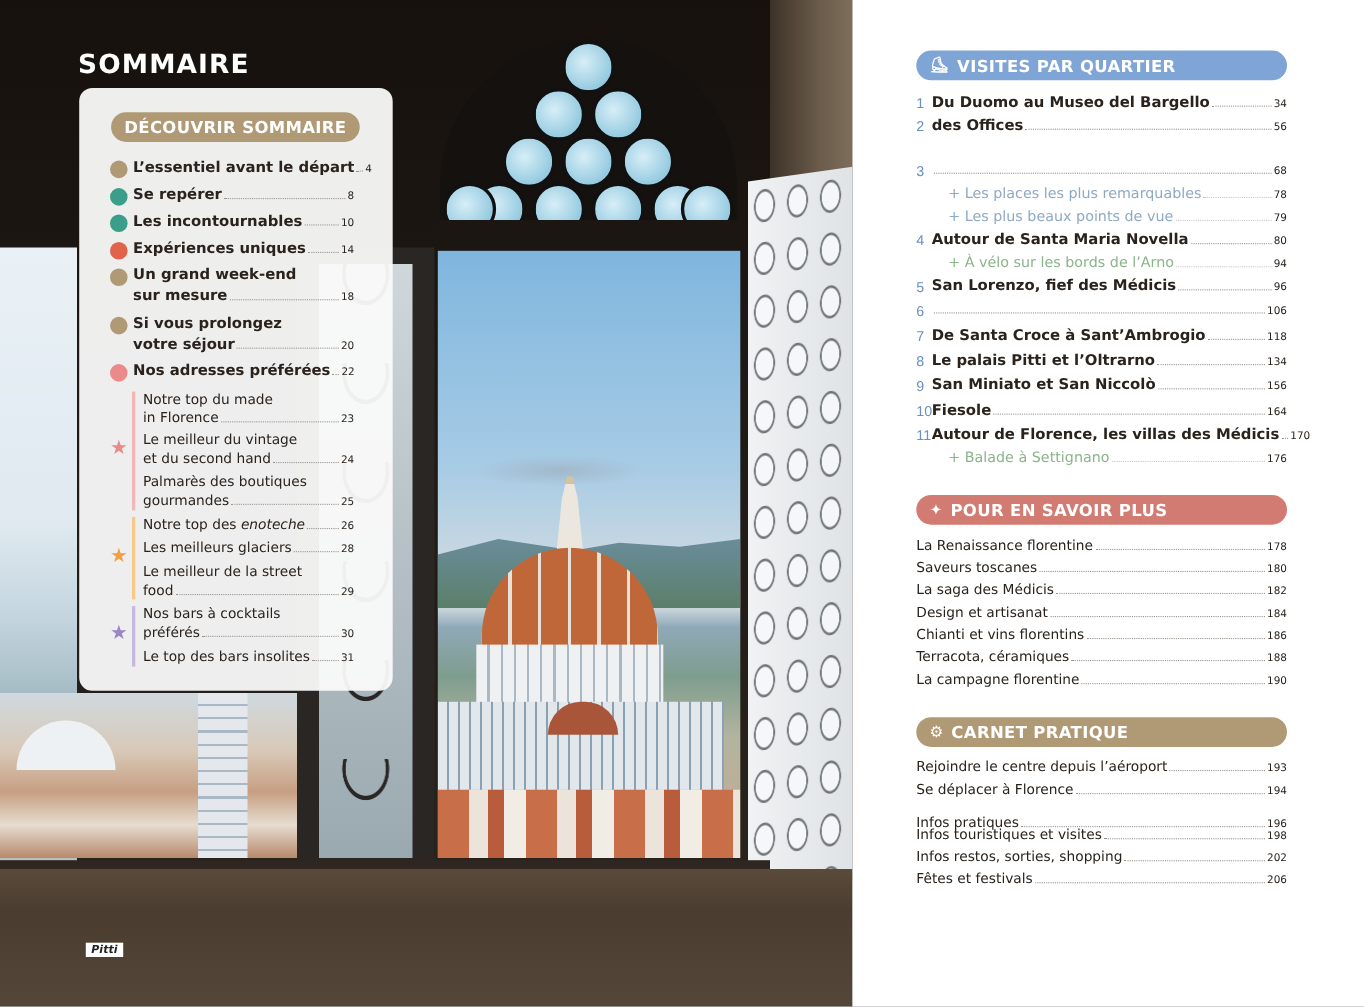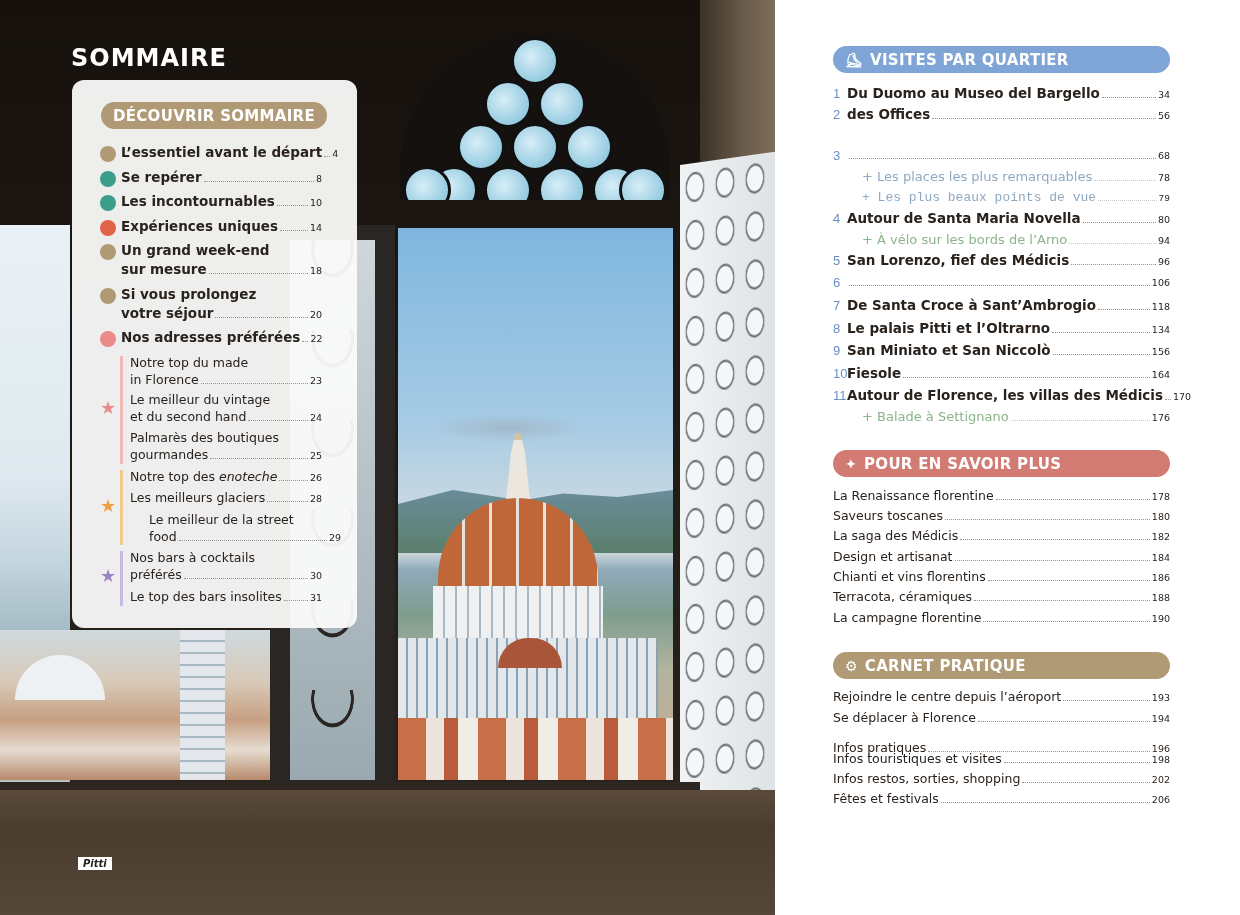--- a/index.html
+++ b/index.html
@@ -254,21 +254,21 @@
       <span class="pg">26</span>
     </div>
 </div>
 <div class="srow" style="top:490px;">
   <div class="lead">
       <span class="lbl">Les meilleurs glaciers</span>
       <span class="fill"></span>
       <span class="pg">28</span>
     </div>
 </div>
-<div class="srow" style="top:512px;margin-left:19px;">
+<div class="srow" style="top:512px;">
   <div>Le meilleur de la street</div>
   <div class="lead">
       <span class="lbl">food</span>
       <span class="fill"></span>
       <span class="pg">29</span>
     </div>
 </div>
 
 <div class="sbar" style="top:551px;height:55px;background:#c6b8de;"></div>
 <div class="star" style="top:567px;color:#9b86c4;">★</div>
@@ -320,21 +320,21 @@
       <span class="pg">68</span>
     </div>
 </div>
 <div class="vsub blue" style="top:167px;">
   <div class="lead">
       <span class="lbl">+ Les places les plus remarquables</span>
       <span class="fill"></span>
       <span class="pg">78</span>
     </div>
 </div>
-<div class="vsub blue" style="top:188px;font-family:Liberation Mono, monospace;">
+<div class="vsub blue" style="top:188px;">
   <div class="lead">
       <span class="lbl">+ Les plus beaux points de vue</span>
       <span class="fill"></span>
       <span class="pg">79</span>
     </div>
 </div>
 <div class="vrow" style="top:209px;">
   <span class="num">4</span>
   <div class="t lead">
       <span class="lbl">Autour de Santa Maria Novella</span>

